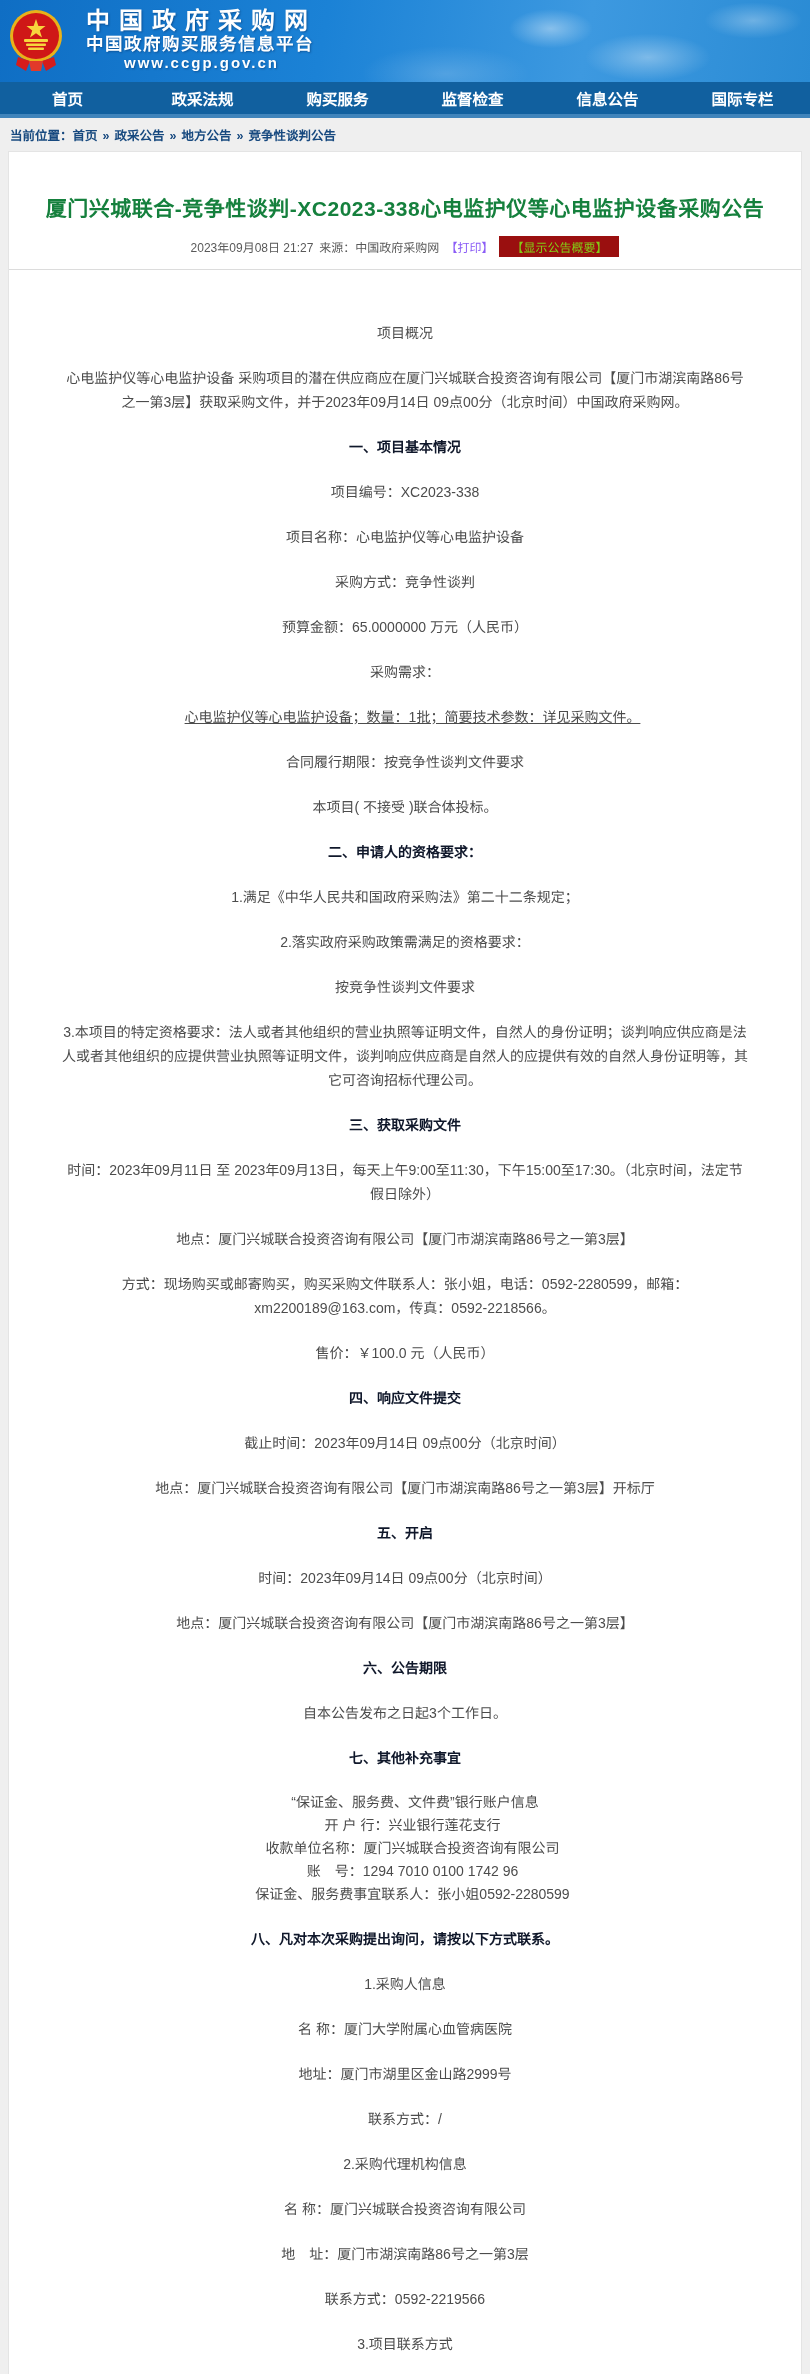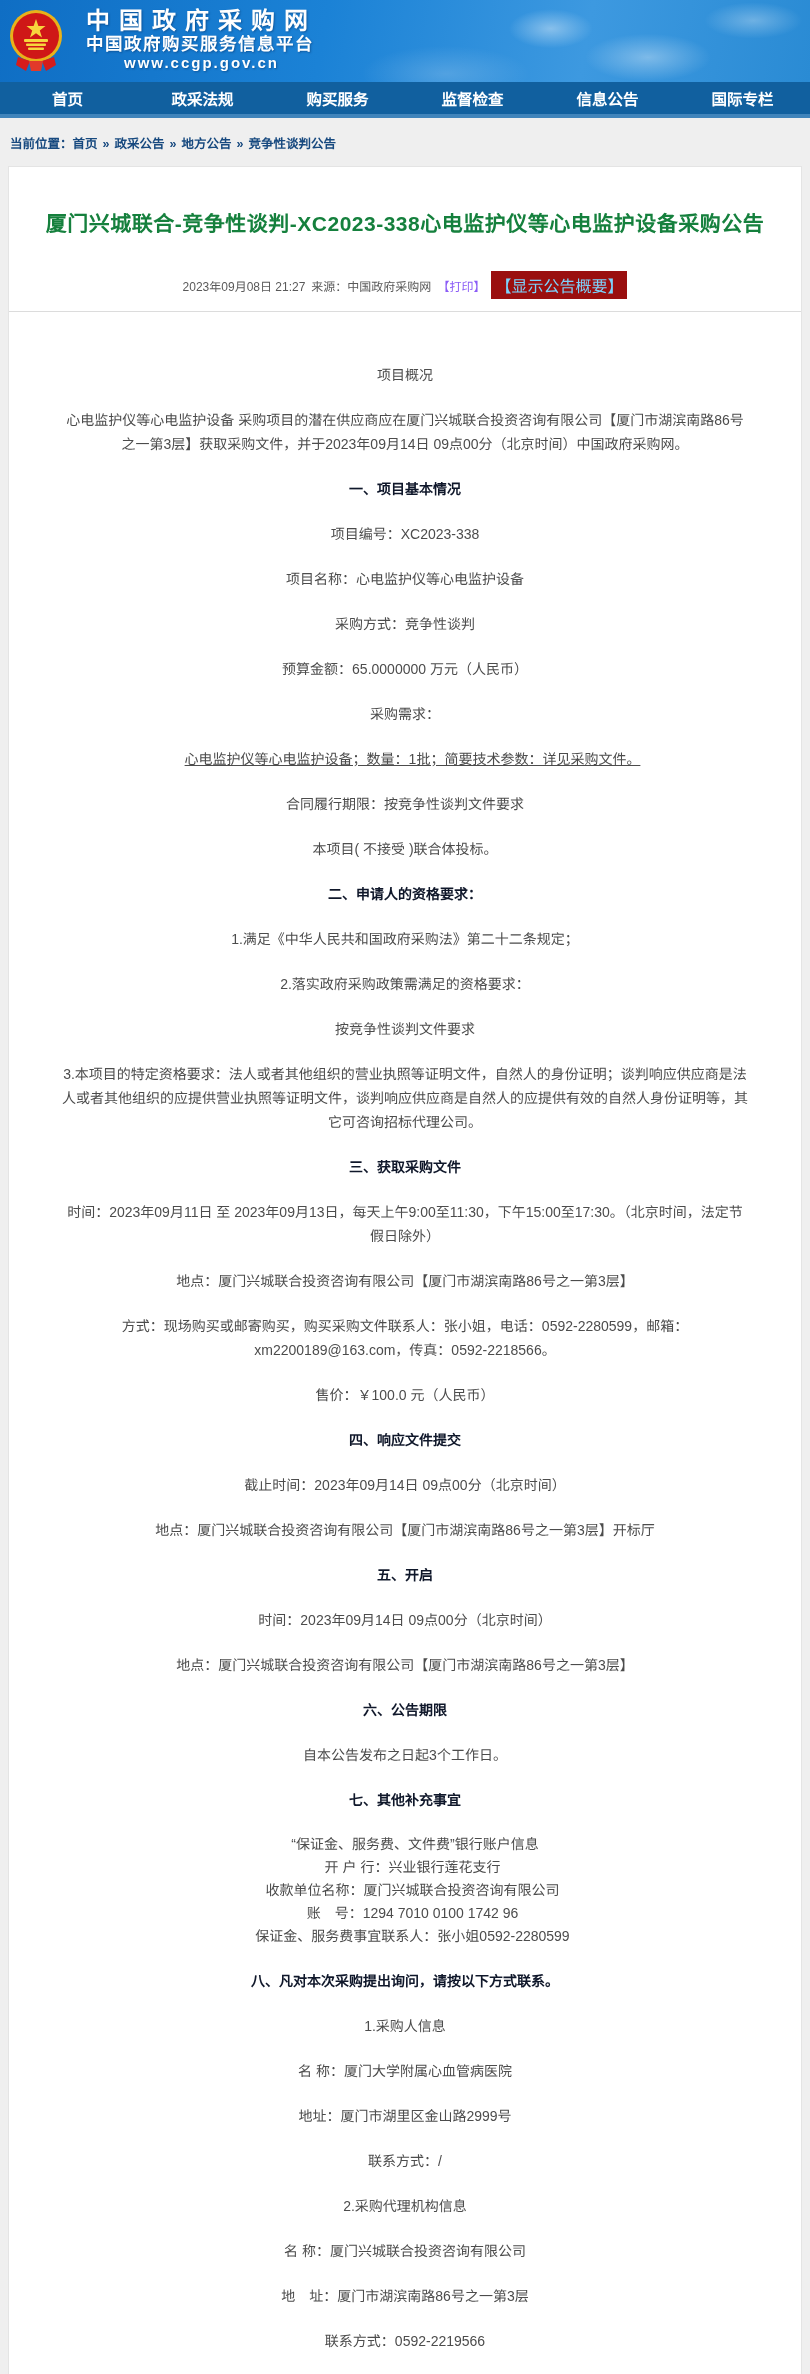--- a/index.html
+++ b/index.html
@@ -38,45 +38,45 @@
     display:flex; align-items:center;
   }
   .main-nav .nav-item {
     flex:1; text-align:center;
     color:#fff; font-size:15.5px; font-weight:bold;
     cursor:pointer; white-space:nowrap;
   }
 
   
   .breadcrumb-bar {
-    height:48px; display:flex; align-items:center;
+    height:33px; display:flex; align-items:center;
     padding:0 10px; font-size:12.5px; font-weight:bold; color:#17497f;
   }
   .breadcrumb-bar a { color:#17497f; text-decoration:none; cursor:pointer; }
   .crumb-sep { margin:0 5px; color:#17497f; }
 
   
   .content-box {
     margin:0 8px; background:#fff;
     border:1px solid #e4e4e4;
     min-height:2205px;
   }
   .article-head { padding:40px 30px 0; }
   .article-title {
     text-align:center; font-size:21px; font-weight:bold; color:#15803d;
     letter-spacing:.5px;
   }
   .article-meta {
-    margin-top:34px; text-align:center; font-size:12px; color:#595959;
+    margin-top:14px; text-align:center; font-size:12px; color:#595959;
     display:flex; justify-content:center; align-items:center; gap:6px;
   }
   .meta-print { color:#8b5cf6; cursor:pointer; }
   .meta-summary-btn {
-    background:#9a0f0f; color:#7dd3fc; padding:2px 4px;
-    font-size:16px; cursor:pointer; display:inline-block;
+    background:#9a0f0f; color:#84cc16; padding:2px 12px;
+    font-size:12px; cursor:pointer; display:inline-block;
   }
   .head-divider { border-bottom:1px solid #dcdcdc; margin-top:12px; }
 
   
   .article-body { padding:30px 52px 40px; color:#4c4c4c; font-size:14px; }
   .article-body p { line-height:24px; margin:21px 0;text-align:center; }
   .article-body p.heading { font-weight:bold; color:#0f172a; }
   .article-body p.underline { text-decoration:underline; text-indent:15px; }
   .article-body p.tight       { margin:0; line-height:23px; padding-left:15px; }
   .article-body p.tight-first { margin:12px 0 0; line-height:23px; padding-left:20px; }

